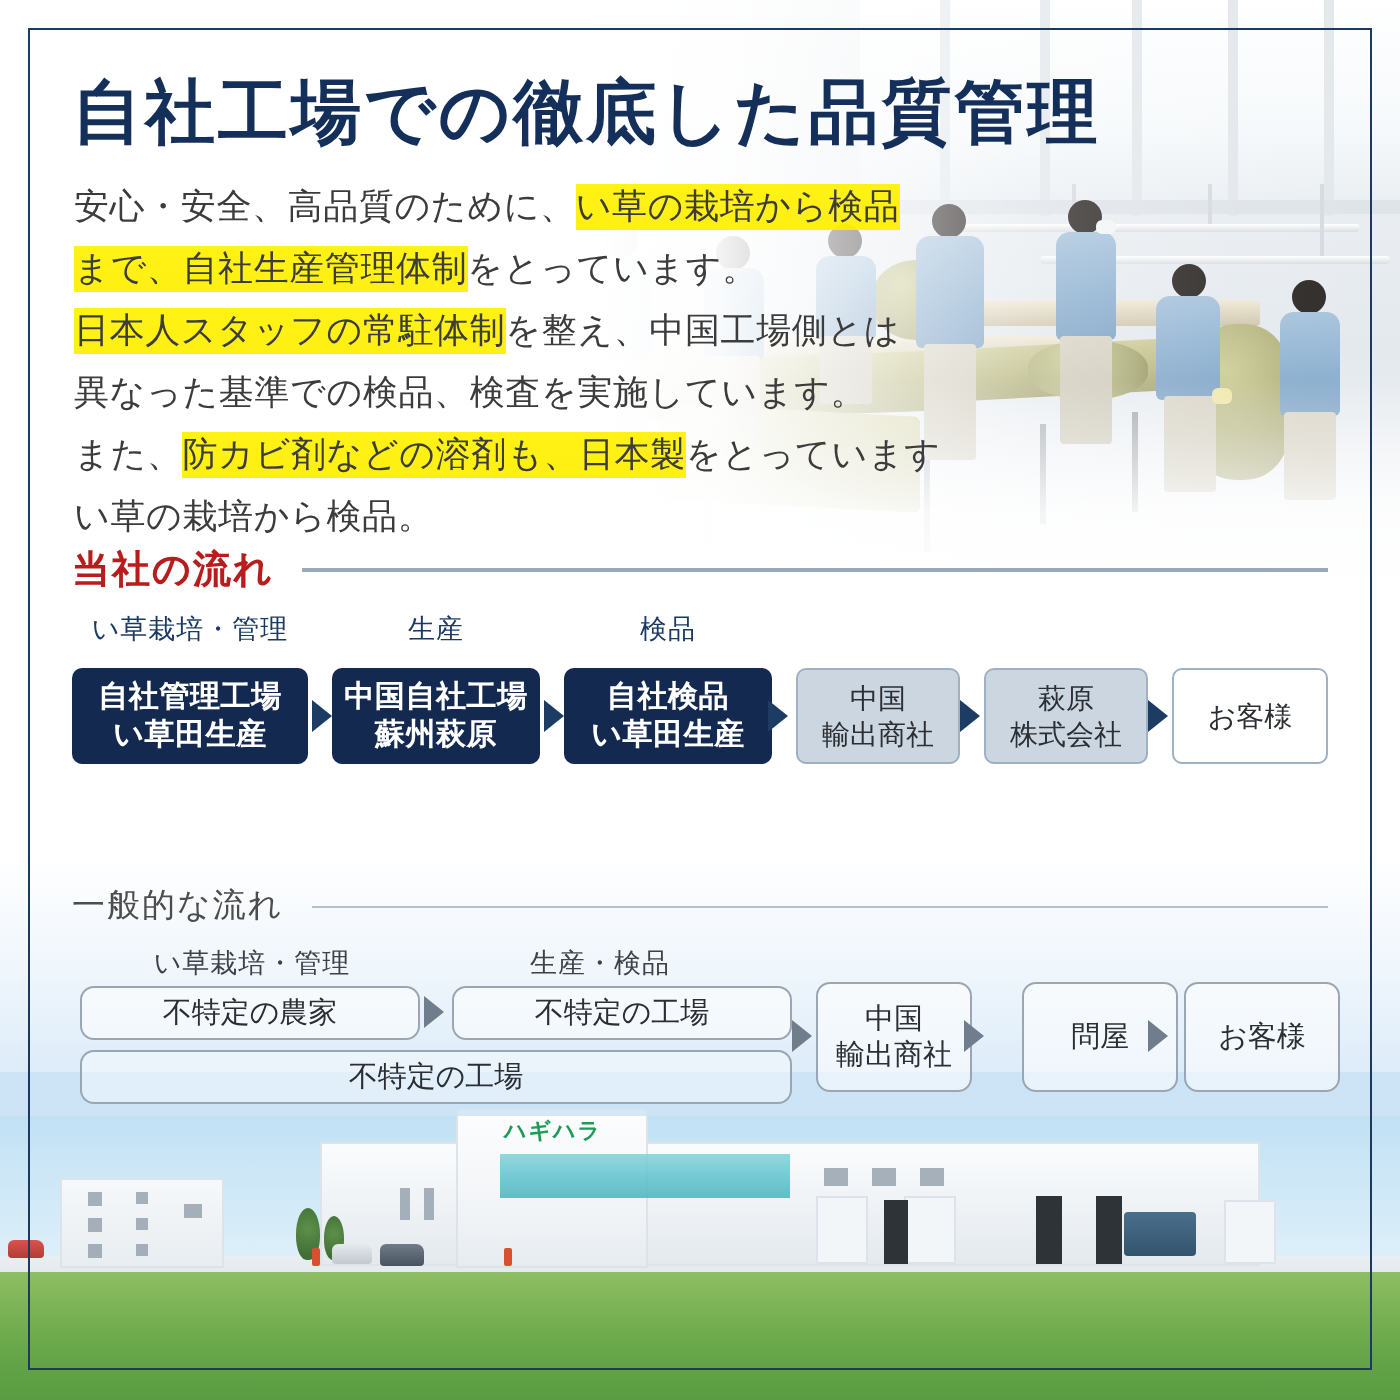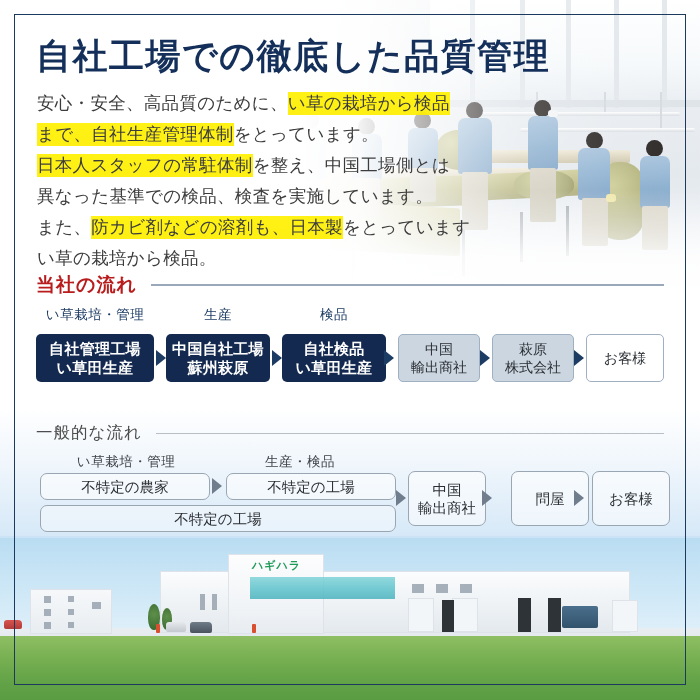--- a/index.html
+++ b/index.html
@@ -142,21 +142,21 @@
     background: linear-gradient(180deg, rgba(255,241,0,0.92), rgba(255,238,0,0.92));
     padding: 1px 0 2px;
     box-decoration-break: clone;
   }
 
   
   .sec-our {
     position: absolute; left: 0; top: 272px; width: 700px; height: 135px; z-index: 14;
   }
   .sec-general {
-    position: absolute; left: 0; top: 408px; width: 700px; height: 130px; z-index: 14;
+    position: absolute; left: 0; top: 428px; width: 700px; height: 130px; z-index: 14;
     background: linear-gradient(180deg,
       rgba(255,255,255,0) 0%,
       rgba(226,238,249,0.55) 45%,
       rgba(206,228,246,0.85) 100%);
   }
 
   .sec-head {
     position: absolute;
     display: flex; align-items: center;
     left: 36px; width: 628px;

